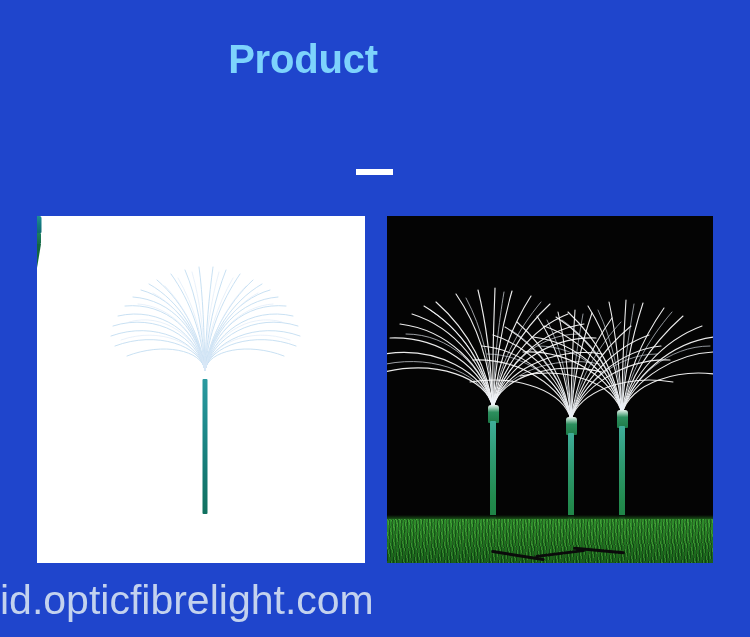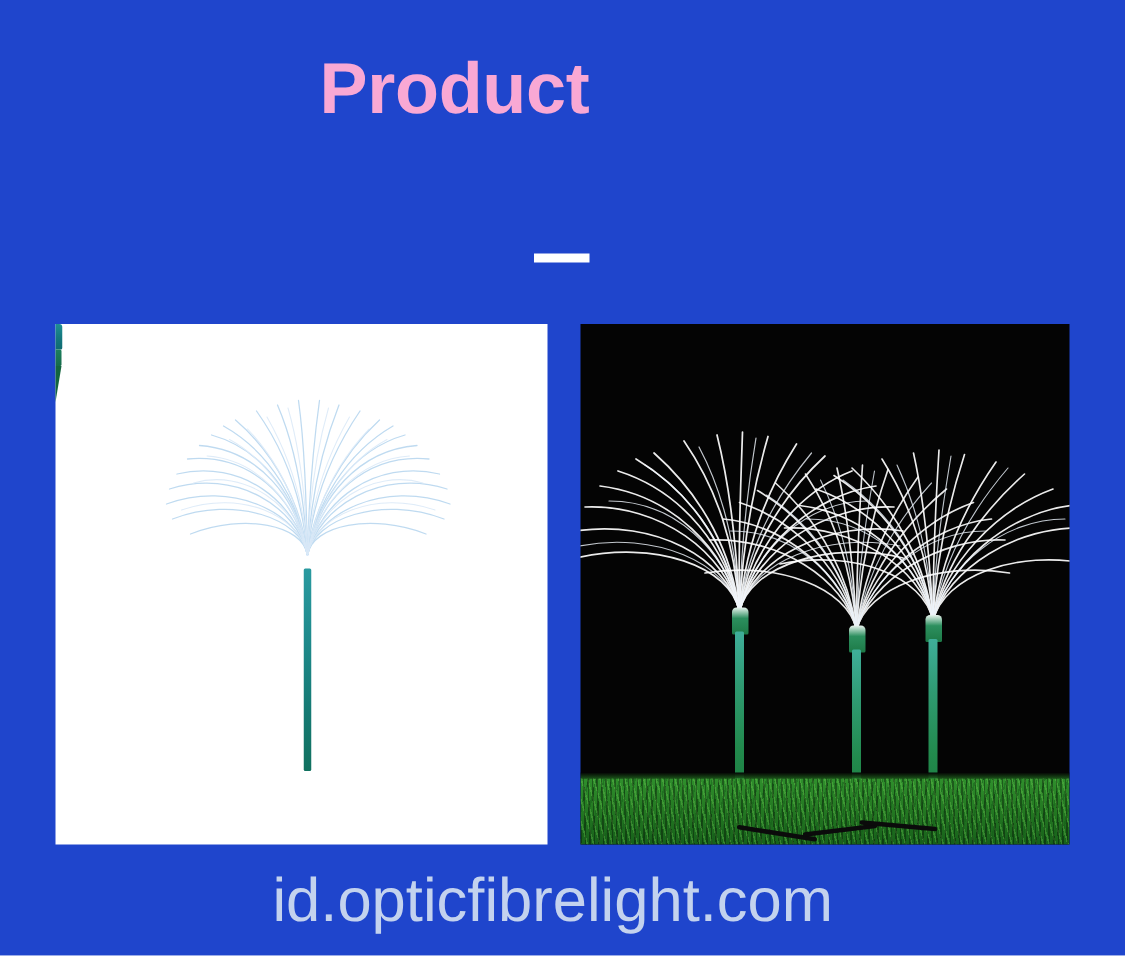--- a/index.html
+++ b/index.html
@@ -18,22 +18,22 @@
     -webkit-font-smoothing: antialiased;
   }
 
   
   #heading {
     position: absolute;
     left: 0;
     top: 36px;
     width: 606px;
     text-align: center;
-    color: #f9a8d4;
-    font-size: 48px;
+    color: #7dd3fc;
+    font-size: 40px;
     font-weight: bold;
     line-height: 47px;
     letter-spacing: -0.2px;
   }
   #heading .line { display: block; }
 
   #title-divider {
     position: absolute;
     left: 356px;
     top: 169px;
@@ -169,21 +169,21 @@
     background: #101510;
     border-radius: 1px;
   }
 
   
   #watermark {
     position: absolute;
     left: 0;
     top: 563px;
     width: 737px;
-    text-align: center;
+    text-align: left;
     color: #c3d2ee;
     font-size: 41px;
     line-height: 74px;
     letter-spacing: 0px;
     font-weight: normal;
   }
 </style>
 </head>
 <body>
 

